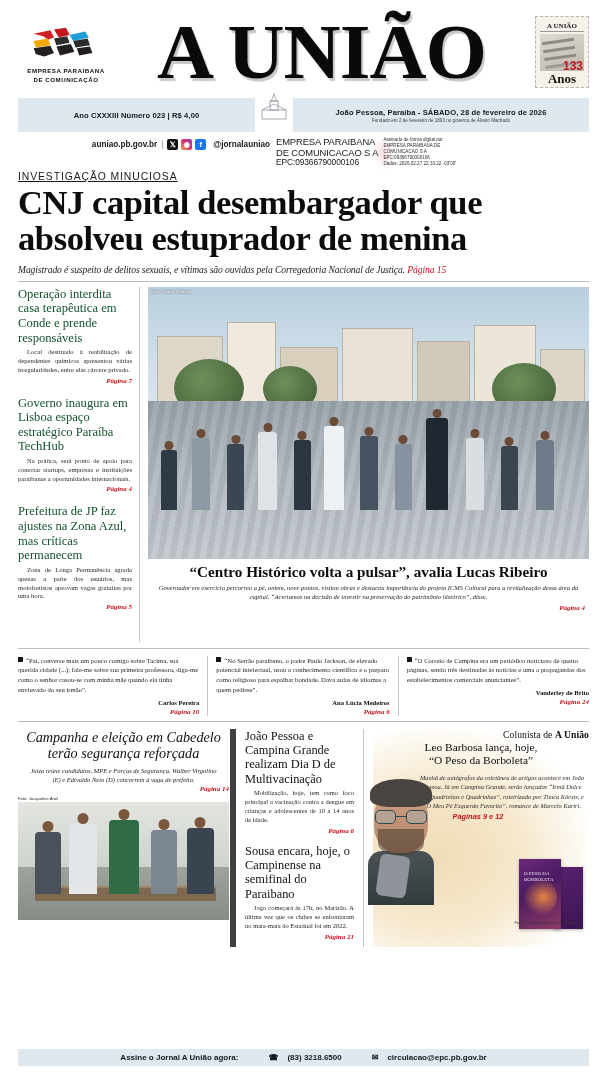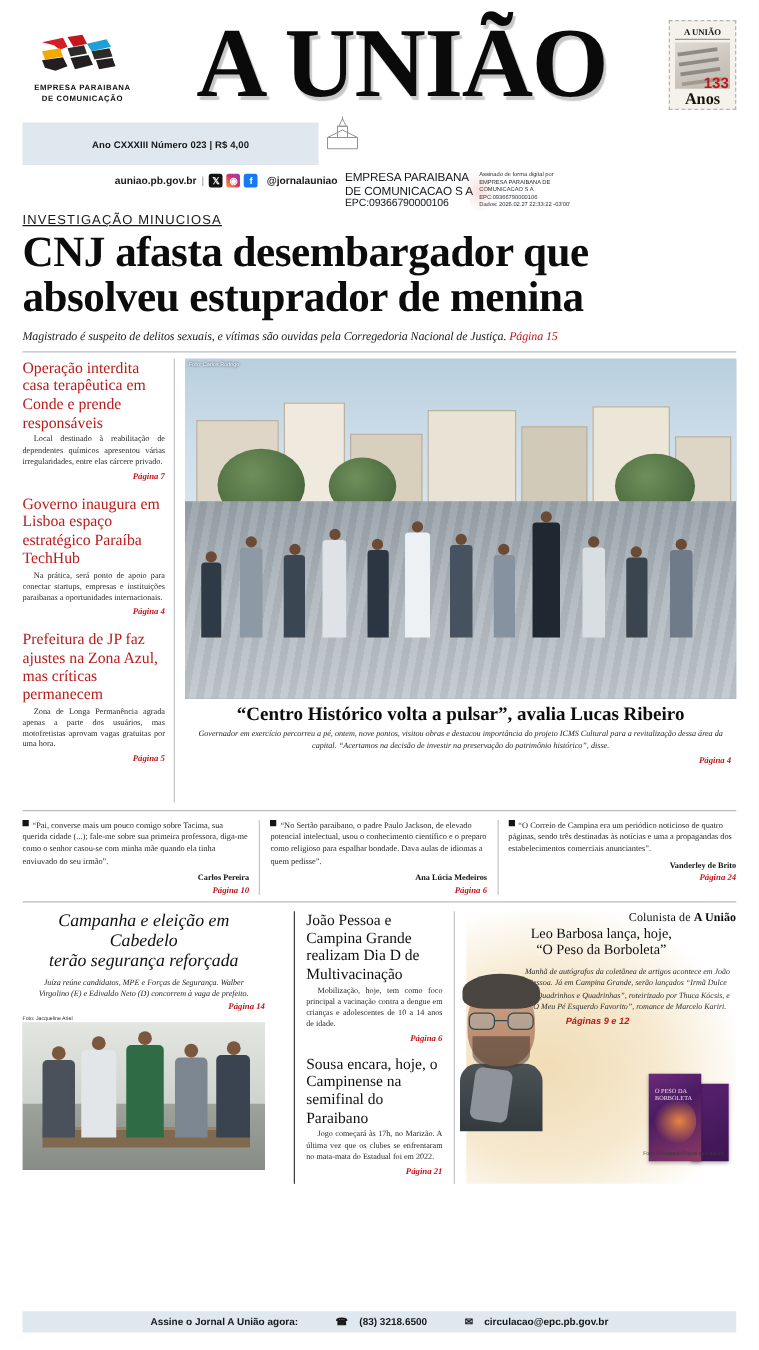--- a/index.html
+++ b/index.html
@@ -266,21 +266,21 @@
     padding-right: 7px;
     border-right: 1px solid #c4c7ca;
   }
   .col-photo { flex: 1 1 auto; padding-left: 8px; }
 
   .brief { margin-bottom: 11px; }
   .brief-title {
     font-family: "Liberation Serif", serif;
     font-size: 12.6px;
     line-height: 1.16;
-    color: #b91c1c;
+    color: #14532d;
   }
   .brief-text {
     font-family: "Liberation Serif", serif;
     font-size: 6.6px;
     line-height: 1.34;
     text-align: justify;
     color: #2a2a2a;
     margin-top: 3px;
     text-indent: 9px;
   }
@@ -433,21 +433,21 @@
     text-align: right;
     margin-top: 2px;
   }
 
   
   .bottomgrid {
     margin: 7px 18px 0 18px;
     display: flex;
     height: 218px;
   }
-  .bcol-1 { flex: 0 0 218px; padding-right: 23px; border-right: 1px solid #404040; }
+  .bcol-1 { flex: 0 0 218px; padding-right: 1px; border-right: 6px solid #404040; }
   .bcol-2 { flex: 0 0 128px; padding: 0 9px; border-right: 1px solid #c4c7ca; }
   .bcol-3 { flex: 1 1 auto; padding-left: 9px; position: relative; }
 
   .cab-title {
     font-family: "Liberation Serif", serif;
     font-style: italic;
     font-size: 14.2px;
     line-height: 1.14;
     text-align: center;
     color: #101010;
@@ -728,20 +728,24 @@
     <div class="infobar-left">Ano CXXXIII Número 023  |  R$ 4,00</div>
     <div class="infobar-mid">
       <svg width="34" height="28" viewBox="0 0 34 28">
         <path d="M17 2 L20 8 L14 8 Z" fill="none" stroke="#8e9399" stroke-width="0.8"></path>
         <rect x="13" y="8" width="8" height="9" fill="none" stroke="#8e9399" stroke-width="0.8"></rect>
         <path d="M5 17 L29 17 L29 26 L5 26 Z" fill="none" stroke="#8e9399" stroke-width="0.8"></path>
         <path d="M5 17 L17 11 L29 17" fill="none" stroke="#8e9399" stroke-width="0.8"></path>
         <line x1="17" y1="0" x2="17" y2="3" stroke="#8e9399" stroke-width="0.8"></line>
       </svg>
     </div>
+    <div class="infobar-right">
+      <div class="l1">João Pessoa, Paraíba - SÁBADO, 28 de fevereiro de 2026</div>
+      <div class="l2">Fundado em 2 de fevereiro de 1893 no governo de Álvaro Machado</div>
+    </div>
   </div>
 
   <div class="socialrow">
     <div class="social-left">
       <span>auniao.pb.gov.br</span>
       <span class="sep">|</span>
       <span class="sicon x">𝕏</span>
       <span class="sicon ig">◉</span>
       <span class="sicon fb">f</span>
       <span class="handle">@jornalauniao</span>
@@ -757,21 +761,21 @@
         <div>EMPRESA PARAIBANA DE</div>
         <div>COMUNICACAO S A</div>
         <div>EPC:09366790000106</div>
         <div>Dados: 2026.02.27 22:33:22 -03'00'</div>
       </div>
     </div>
   </div>
 
   <div class="kicker">INVESTIGAÇÃO MINUCIOSA</div>
   <div class="headline">
-    <div>CNJ afasta desembargador que</div>
+    <div>CNJ capital desembargador que</div>
     <div>absolveu estuprador de menina</div>
   </div>
   <div class="subhead">
     <span>Magistrado é suspeito de delitos sexuais, e vítimas são ouvidas pela Corregedoria Nacional de Justiça.</span>
     <span class="pg">Página 15</span>
   </div>
 
   <div class="rule"></div>
 
   <div class="maingrid">

